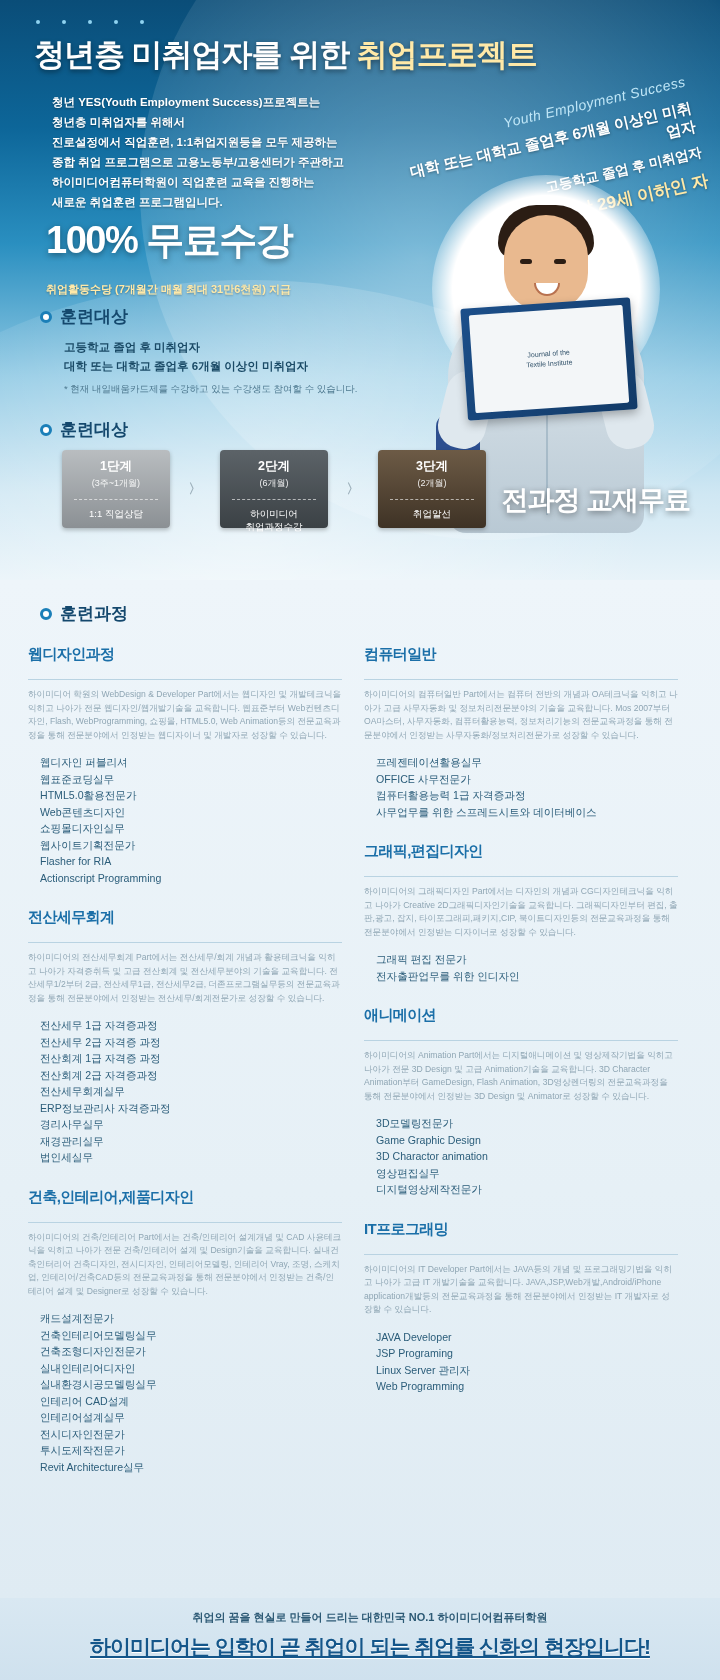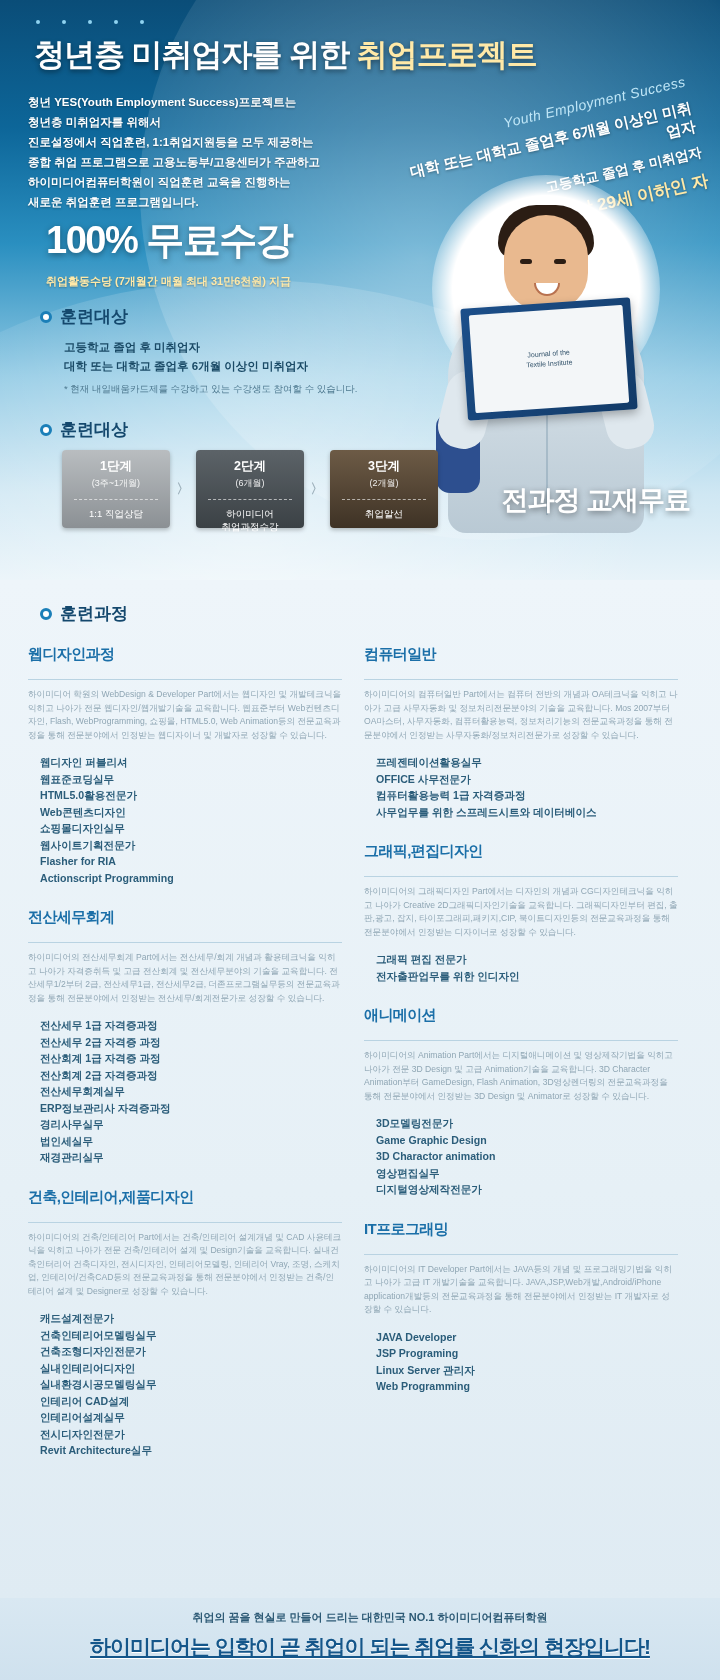--- a/index.html
+++ b/index.html
@@ -38,21 +38,21 @@
 
   .hero-title {
     position: absolute; left: 34px; top: 34px;
     font-size: 31px; font-weight: bold; letter-spacing: -1px;
     color: #ffffff;
     text-shadow: 0 2px 5px rgba(0,0,0,.45);
   }
   .hero-title .em { color: #ffe9a8; }
 
   .hero-desc {
-    position: absolute; left: 28px; top: 92px;
+    position: absolute; left: 52px; top: 92px;
     width: 380px;
     font-size: 11.5px; line-height: 20px;
     color: #ffffff; font-weight: bold;
     text-shadow: 0 1px 2px rgba(0,0,0,.35);
   }
 
   
   .diag {
     position: absolute; right: 16px; top: 104px;
     width: 290px; height: 150px;
@@ -69,21 +69,21 @@
   .diag .d1 { font-size: 15px; margin-bottom: 8px; }
   .diag .d2 { font-size: 13.5px; margin-bottom: 8px; }
   .diag .d3 { font-size: 17px; color: #ffe9a8; }
 
   .free-box { position: absolute; left: 46px; top: 215px; }
   .free-box .big {
     font-size: 38px; font-weight: bold; color: #ffffff;
     letter-spacing: -1.5px; text-shadow: 0 2px 6px rgba(0,0,0,.4);
   }
   .free-box .sub {
-    margin-top: 8px; font-size: 11px; color: #ffe9a8; font-weight: bold;
+    margin-top: 16px; font-size: 11px; color: #ffe9a8; font-weight: bold;
     text-shadow: 0 1px 2px rgba(0,0,0,.3);
   }
 
   .sec-head {
     display: flex; align-items: center; gap: 8px;
   }
   .sec-head .bullet {
     width: 12px; height: 12px; border-radius: 50%;
     border: 3px solid #1b7fb8; background: #ffffff; flex: none;
   }
@@ -94,21 +94,21 @@
     margin: 10px 0 0 24px;
     font-size: 11.5px; line-height: 19px; color: #1a4a66; font-weight: bold;
   }
   .target-note { margin: 7px 0 0 24px; font-size: 9.5px; color: #4e7990; }
 
   .target2 { position: absolute; left: 40px; top: 418px; }
 
   
   .steps {
     position: absolute; left: 62px; top: 450px;
-    display: flex; align-items: stretch; gap: 0;
+    display: flex; align-items: stretch; gap: 12px;
   }
   .step {
     width: 108px; height: 78px; border-radius: 4px;
     color: #fff; padding: 8px 6px 0; text-align: center;
     box-shadow: 0 2px 4px rgba(0,0,0,.25);
     position: relative;
   }
   .step.s1 { background: linear-gradient(180deg,#b9bdc0,#8b9094); }
   .step.s2 { background: linear-gradient(180deg,#5c6368,#3b4145); }
   .step.s3 { background: linear-gradient(180deg,#6d5b46,#3e3225); }
@@ -198,21 +198,21 @@
     font-size: 15px; font-weight: bold; color: #1b6fa8;
     letter-spacing: -.6px;
     padding-bottom: 15px; margin-bottom: 8px;
     border-bottom: 1px solid #b9d3e2;
   }
   .card .desc {
     font-size: 8.6px; line-height: 13.5px; color: #8fa6b4;
   }
   .card ul { list-style: none; margin-top: 12px; }
   .card ul li {
-    font-size: 10.6px; line-height: 16.5px; color: #2b5d7a; font-weight: bold;
+    font-size: 10.6px; line-height: 16.5px; color: #2b5d7a; font-weight: normal;
     padding-left: 12px;
   }
 
   
   .footer {
     position: relative; height: 82px;
     background: linear-gradient(180deg,#d9e8f2,#cfe1ee);
     text-align: center; padding-top: 12px; padding-left: 20px;
   }
   .f-line1 { font-size: 11px; color: #2d5a75; font-weight: bold; }
@@ -359,37 +359,38 @@
           <h3>전산세무회계</h3>
           <div class="desc">하이미디어의 전산세무회계 Part에서는 전산세무/회계 개념과 활용테크닉을 익히고 나아가 자격증취득 및 고급 전산회계 및 전산세무분야의 기술을 교육합니다. 전산세무1/2부터 2급, 전산세무1급, 전산세무2급, 더존프로그램실무등의 전문교육과정을 통해 전문분야에서 인정받는 전산세무/회계전문가로 성장할 수 있습니다.</div>
           <ul>
             <li>전산세무 1급 자격증과정</li>
             <li>전산세무 2급 자격증 과정</li>
             <li>전산회계 1급 자격증 과정</li>
             <li>전산회계 2급 자격증과정</li>
             <li>전산세무회계실무</li>
             <li>ERP정보관리사 자격증과정</li>
             <li>경리사무실무</li>
+            <li>재경관리실무</li>
             <li>법인세실무</li>
-            <li>재경관리실무</li>
           </ul>
         </div>
 
         <div class="card">
           <h3>건축,인테리어,제품디자인</h3>
           <div class="desc">하이미디어의 건축/인테리어 Part에서는 건축/인테리어 설계개념 및 CAD 사용테크닉을 익히고 나아가 전문 건축/인테리어 설계 및 Design기술을 교육합니다. 실내건축인터리어 건축디자인, 전시디자인, 인테리어모델링, 인테리어 Vray, 조명, 스케치업, 인테리어/건축CAD등의 전문교육과정을 통해 전문분야에서 인정받는 건축/인테리어 설계 및 Designer로 성장할 수 있습니다.</div>
           <ul>
             <li>캐드설계전문가</li>
             <li>건축인테리어모델링실무</li>
             <li>건축조형디자인전문가</li>
             <li>실내인테리어디자인</li>
             <li>실내환경시공모델링실무</li>
             <li>인테리어 CAD설계</li>
             <li>인테리어설계실무</li>
             <li>전시디자인전문가</li>
+            <li>투시도제작전문가</li>
             <li>Revit Architecture실무</li>
           </ul>
         </div>
       </div>
 
       <div class="col">
 
         <div class="card">
           <h3>컴퓨터일반</h3>
           <div class="desc">하이미디어의 컴퓨터일반 Part에서는 컴퓨터 전반의 개념과 OA테크닉을 익히고 나아가 고급 사무자동화 및 정보처리전문분야의 기술을 교육합니다. Mos 2007부터 OA마스터, 사무자동화, 컴퓨터활용능력, 정보처리기능의 전문교육과정을 통해 전문분야에서 인정받는 사무자동화/정보처리전문가로 성장할 수 있습니다.</div>

